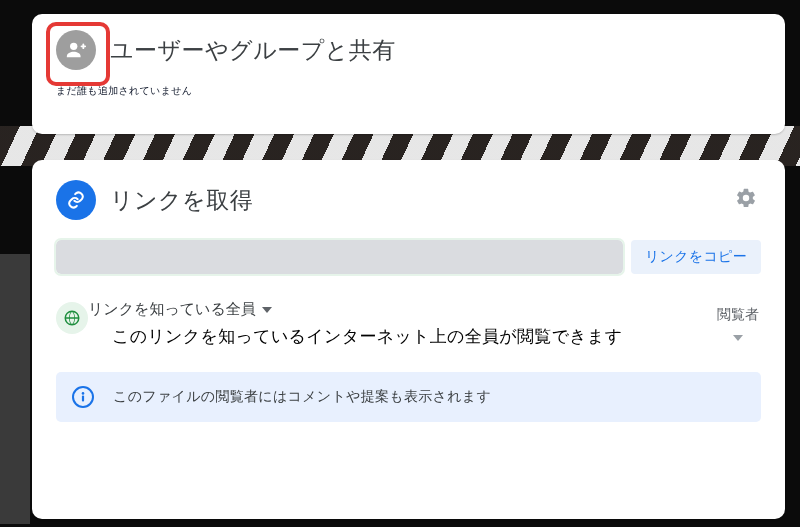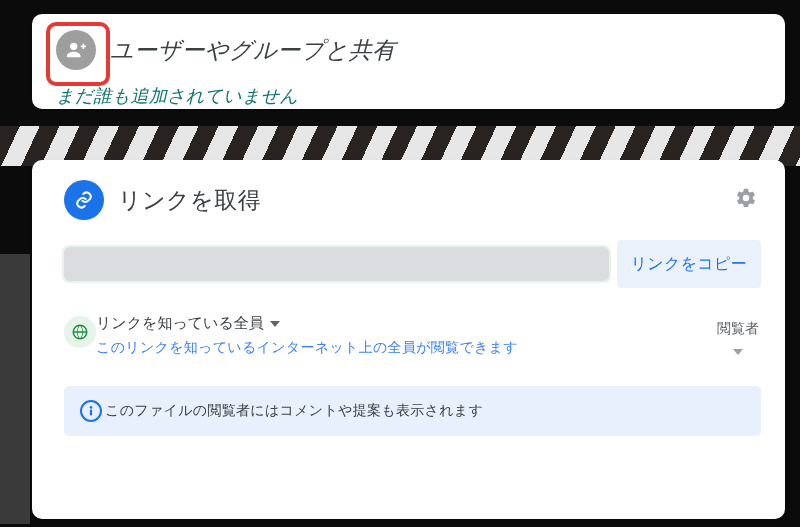--- a/index.html
+++ b/index.html
@@ -34,22 +34,22 @@
     }
 
     .card {
       position: absolute;
       left: 32px;
       right: 15px;
       background: #fff;
       border-radius: 10px;
       box-shadow: 0 1px 2px rgba(0,0,0,.2);
     }
-    .card1 { top: 14px; height: 95px; padding: 16px 24px 18px 24px; font-style: italic; }
-    .card2 { top: 160px; bottom: 8px; padding: 20px 24px 16px 32px; display:flex; flex-direction:column; }
+    .card1 { top: 14px; height: 120px; padding: 16px 24px 18px 24px; }
+    .card2 { top: 160px; bottom: 8px; padding: 20px 24px 16px 24px; display:flex; flex-direction:column; }
 
     .row { display:flex; align-items:center; }
 
     .share-header { gap: 4px; }
     .person-circle {
       width:40px; height:40px; border-radius:50%;
       background:#9e9e9e;
       display:flex; align-items:center; justify-content:center;
       position:relative;
       flex-shrink:0;
@@ -63,66 +63,66 @@
       pointer-events:none;
     }
     .share-title {
       font-size: 23px;
       color: #3c4043;
       margin-left: 10px;
       letter-spacing: 0.5px;
     }
     .share-sub {
       margin-top: 14px;
-      font-size: 18px;
-      color: #0f766e;
+      font-size: 10px;
+      color: #0f172a;
       letter-spacing: 0.3px;
     }
 
     .link-header { justify-content: space-between; }
     .link-left { display:flex; align-items:center; gap:14px; }
     .link-circle {
       width:40px; height:40px; border-radius:50%; background:#1a73e8;
       display:flex; align-items:center; justify-content:center;
       flex-shrink:0;
     }
     .link-title { font-size:23px; color:#3c4043; letter-spacing:0.5px; }
     .gear { color:#9aa0a6; cursor:pointer; padding:4px; }
 
     .url-row { margin-top:20px; display:flex; align-items:center; gap:8px; }
     .url-pill {
       flex:1; height:34px; background:#dadce0; border-radius:5px;
       outline: 2px solid #e6f4ea;
     }
     .copy-btn {
-      height:48px; padding:0 14px;
+      height:34px; padding:0 14px;
       background:#eaf1fb; color:#1a73e8;
       border:none; border-radius:4px;
-      font-size:16px; cursor:pointer;
+      font-size:14px; cursor:pointer;
       letter-spacing:0.3px;
     }
 
     .access-row { margin-top:26px; display:flex; align-items:flex-start; justify-content:space-between; }
     .access-left { display:flex; gap:0; align-items:flex-start; }
     .globe-circle {
       width:32px; height:32px; border-radius:50%; background:#e6f4ea;
       display:flex; align-items:center; justify-content:center;
       color:#1e8e3e; flex-shrink:0; margin-top:2px;
     }
     .access-text-block { display:flex; flex-direction:column; gap:6px; }
     .access-main { display:flex; align-items:center; gap:6px; cursor:pointer; }
     .access-main-label { font-size:15px; color:#3c4043; font-weight:500; }
     .caret { color:#5f6368; }
-    .access-desc { font-size:14px; color:#3b82f6; letter-spacing:0.3px; }
+    .access-desc { font-size:17px; color:#000000; letter-spacing:0.3px;margin-left:24px; }
     .role-dd { display:flex; align-items:center; gap:6px; color:#5f6368; font-size:14px; cursor:pointer; padding:4px 2px; margin-top:2px;flex-direction:column;}
 
     .info-banner {
       margin-top:22px;
       background:#e8f0fe; border-radius:5px;
-      padding:14px 16px; display:flex; align-items:center; gap:3px;
+      padding:14px 16px; display:flex; align-items:center; gap:19px;
     }
     .info-icon {
       width:22px; height:22px; border:2px solid #1a73e8; border-radius:50%;
       display:flex; align-items:center; justify-content:center;
       color:#1a73e8; flex-shrink:0;
     }
     .info-text { font-size:14px; color:#3c4043; letter-spacing:0.3px; }
 
     .footer { margin-top:auto; padding-top:14px; display:flex; justify-content:space-between; align-items:center; }
     .feedback { font-size:12.5px; color:#1a73e8; text-decoration:underline; cursor:pointer; }

